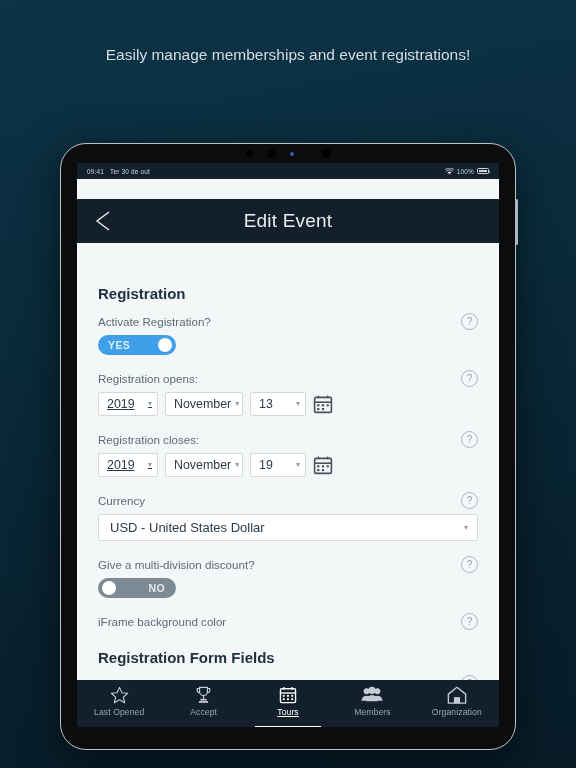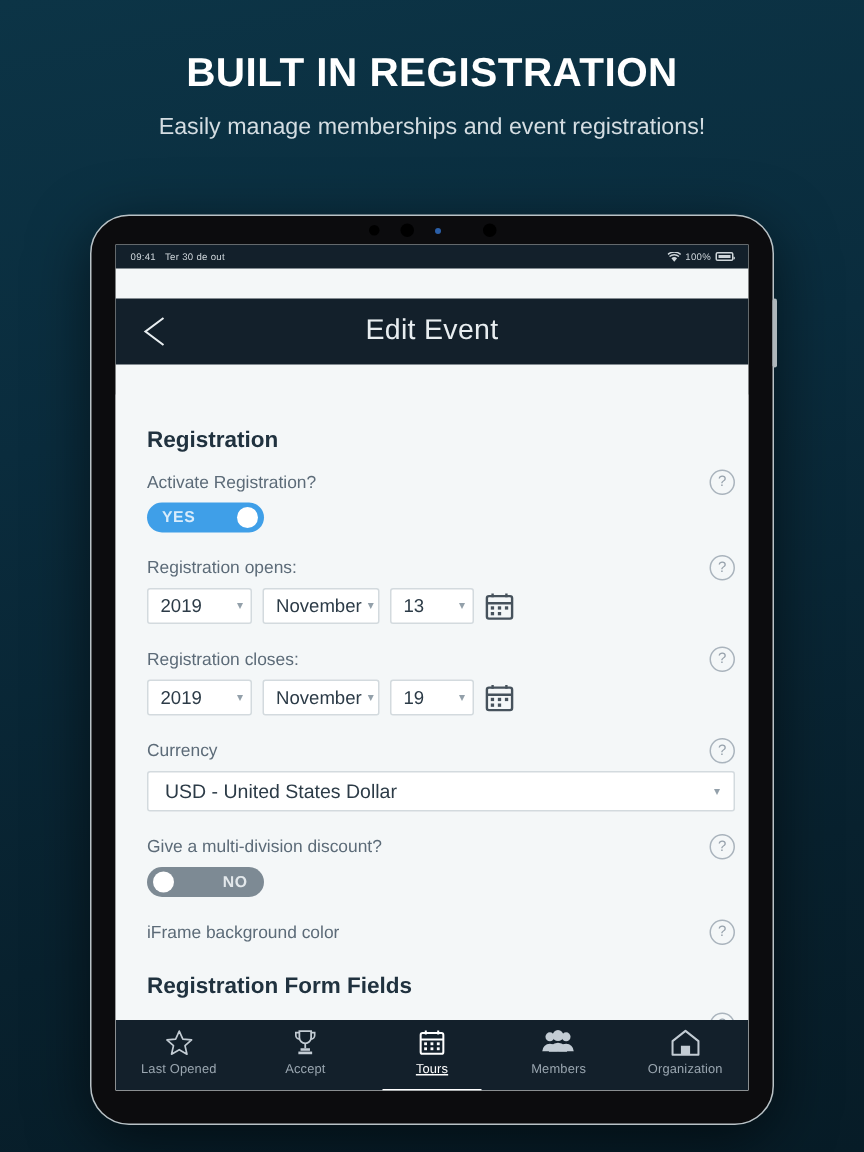--- a/index.html
+++ b/index.html
@@ -87,21 +87,21 @@
     width:26px; height:26px; cursor:pointer;
   }
   .nav-title{
     width:100%; text-align:center; color:#e8edf0;
     font-size:19px; font-weight:400; letter-spacing:.2px;
   }
 
   
   .content{
     flex:1 1 auto; background:#f4f7f8;
-    padding:22px 9px 0 21px;
+    padding:22px 21px 0 21px;
     position:relative; overflow:hidden;
   }
   .sec-title{
     font-size:15px; font-weight:bold; color:#20323f;
     margin-bottom:13px;
   }
   .row{ position:relative; margin-bottom:17px; }
   .lbl{
     font-size:11.6px; color:#5c6b78; font-weight:400;
     display:block; margin-bottom:7px;
@@ -131,21 +131,21 @@
   .toggle.off .knob{ left:4px; }
 
   
   .selrow{ display:flex; align-items:center; gap:7px; }
   .sel{
     height:24px; background:#fff; border:1px solid #d3dade;
     border-radius:2px; display:flex; align-items:center;
     justify-content:space-between; padding:0 5px 0 8px;
     font-size:12.4px; color:#2c3b47; cursor:pointer;
   }
-  .sel.yr{ width:70px; }
+  .sel.yr{ width:60px;text-decoration:underline; }
   .sel.mo{ width:78px; }
   .sel.dy{ width:56px; }
   .sel.full{ width:100%; font-size:13px; height:27px; padding:0 9px 0 11px; }
   .caret{ font-size:8px; color:#93a0aa; margin-left:4px; line-height:1; }
   .cal-icon{ width:20px; height:20px; cursor:pointer; }
 
   .txtfield{
     width:100%; height:27px; background:#fff;
     border:1px solid #d3dade; border-radius:2px;
     padding:0 0 0 11px; font-size:12.6px; color:#8c97a1;
@@ -176,21 +176,20 @@
   .tab.active .tab-underline{
     position:absolute; bottom:-1px; left:50%; transform:translateX(-50%);
     width:66px; height:2px; background:#ffffff;
   }
   svg{ display:block; }
 </style>
 </head>
 <body>
 
 <div class="promo">
-  <div class="promo-title">BUILT IN REGISTRATION</div>
   <div class="promo-sub">Easily manage memberships and event registrations!</div>
 </div>
 
 <div class="device">
 
   <div class="bezel-dots">
     <span class="dot"></span>
     <span class="dot big"></span>
     <span class="dot blue"></span>
     <span class="dot big spacer"></span>

